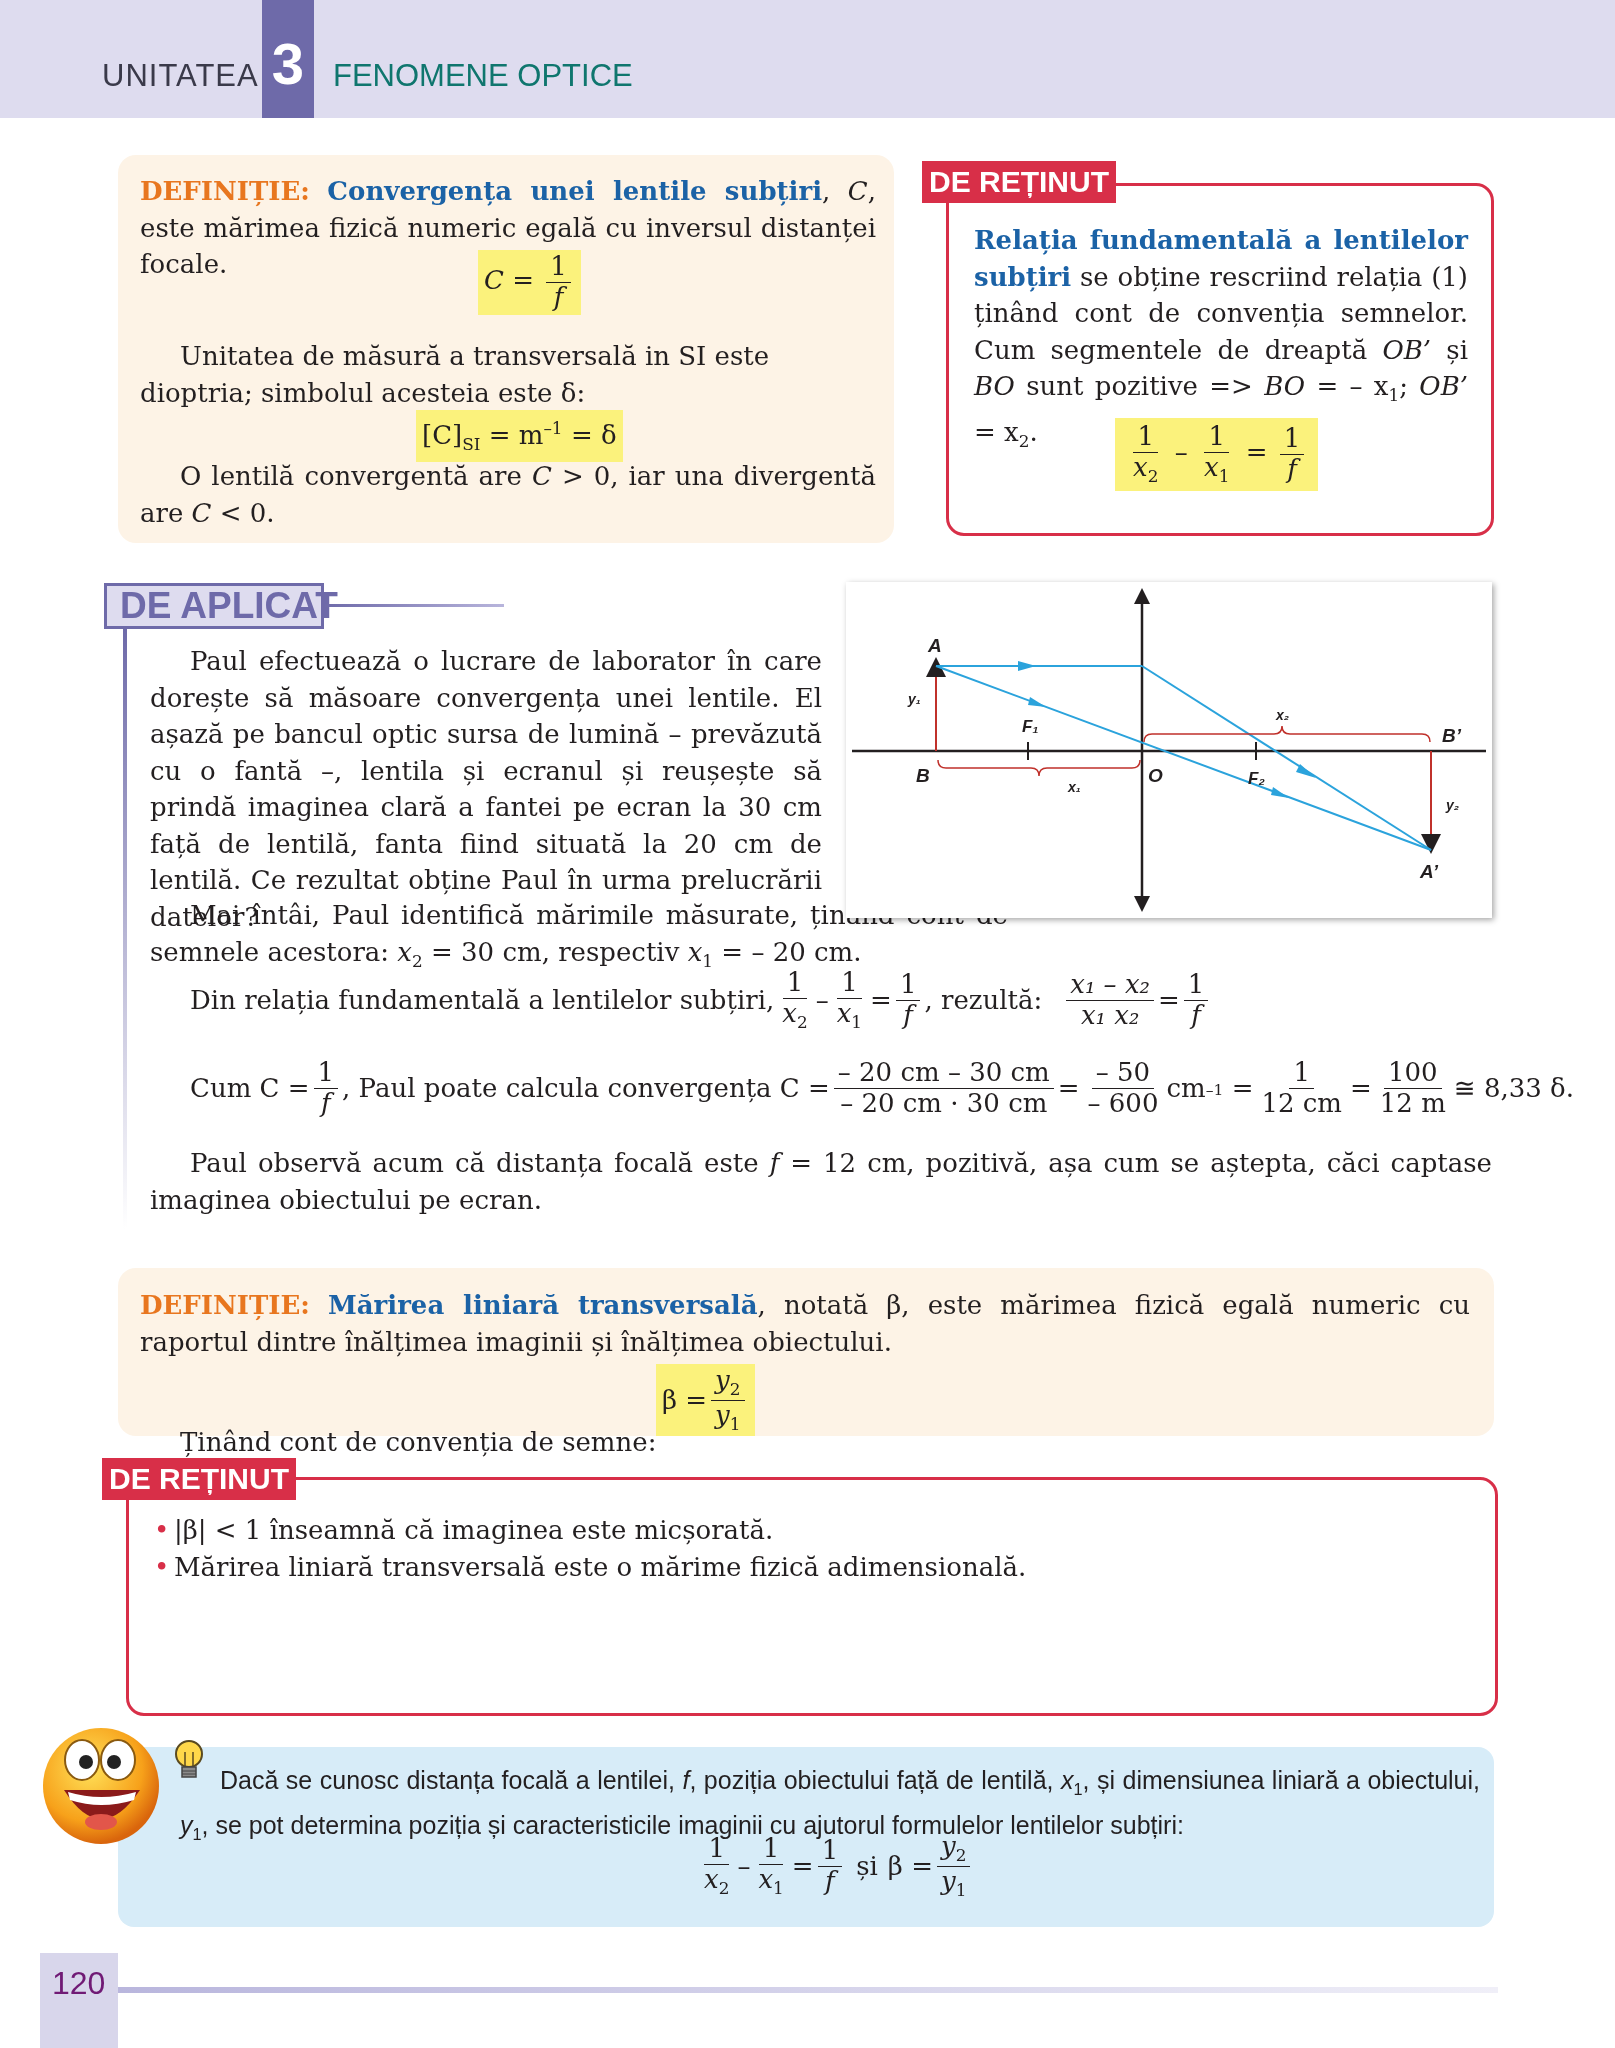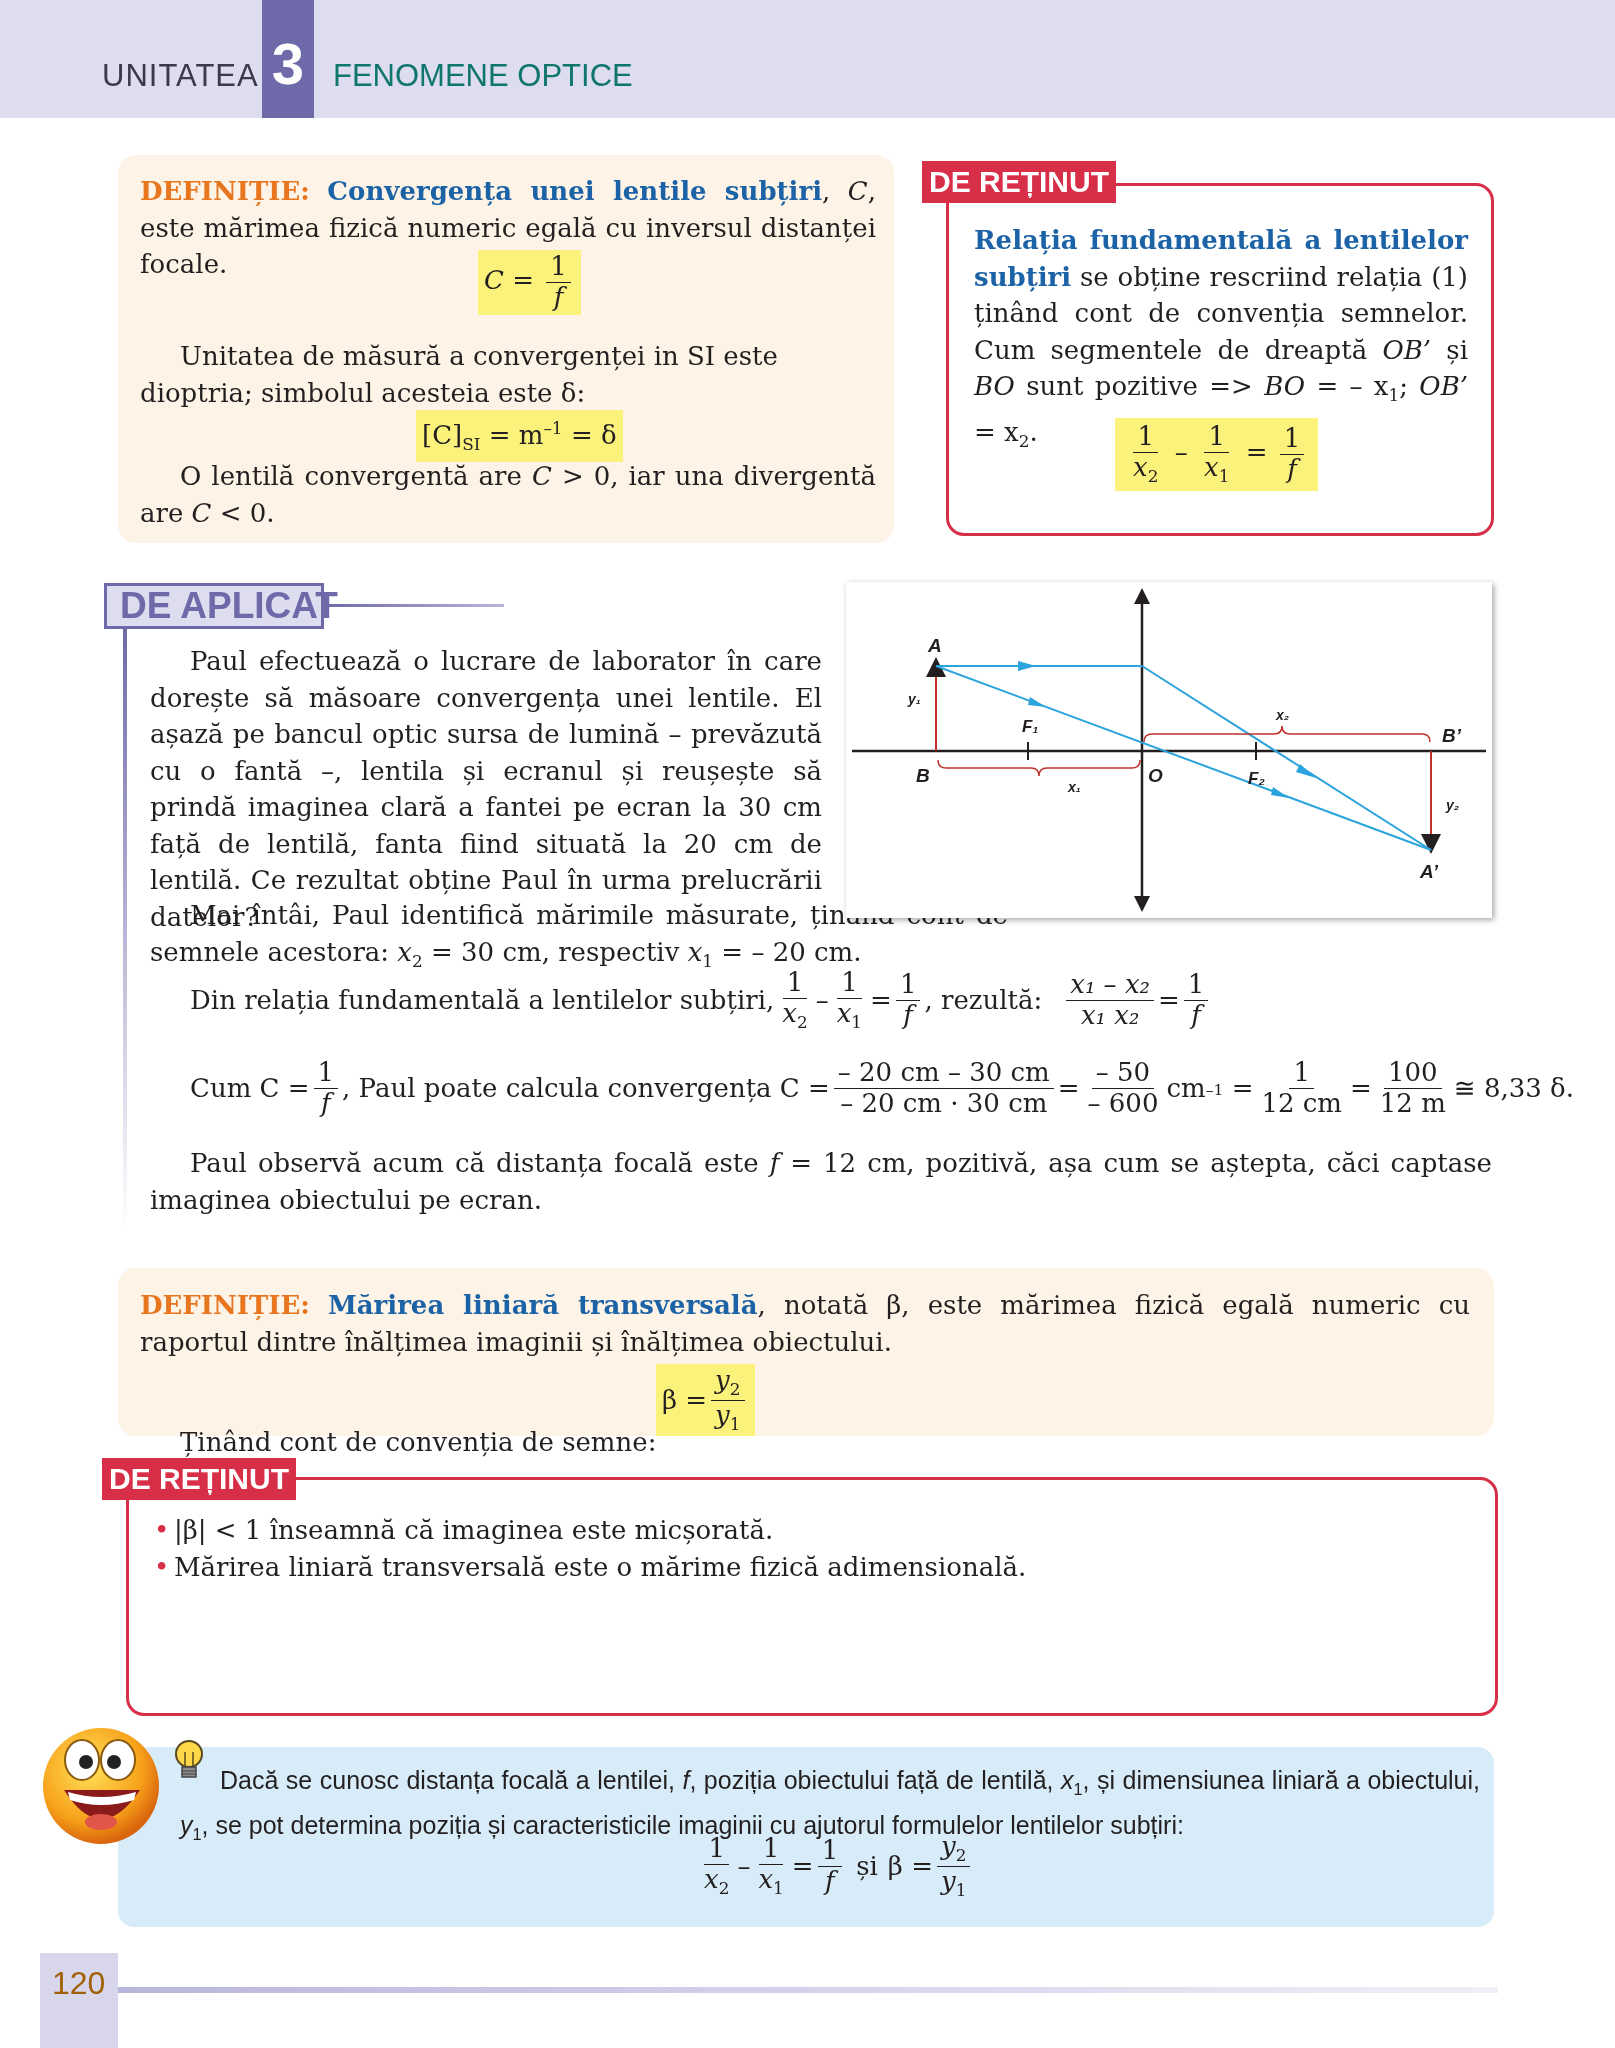--- a/index.html
+++ b/index.html
@@ -32,21 +32,21 @@
 
   .aplicat-tag { position: absolute; left: 104px; top: 583px; width: 220px; height: 46px; background: #dedcef; border: 3px solid #6e6aa9; border-top-color:#6e6aa9; box-sizing: border-box; }
   .aplicat-text { position: absolute; left: 120px; top: 585px; font-family: "Liberation Sans", sans-serif; font-weight: bold; font-size: 37px; color: #6e6aa9; }
   .aplicat-line { position: absolute; left: 324px; top: 604px; width: 180px; height: 3px; background: linear-gradient(to right,#6e6aa9,#b8b5dc); }
   .aplicat-vline { position: absolute; left: 123px; top: 629px; width: 4px; height: 600px; background: linear-gradient(to bottom,#6e6aa9,#ffffff); }
 
   .diagram { position: absolute; left: 846px; top: 582px; width: 646px; height: 336px; background: #fff; box-shadow: 2px 2px 6px rgba(0,0,0,0.35); }
 
   .bottom-box { position: absolute; left: 118px; top: 1747px; width: 1376px; height: 180px; background: #d7ecf8; border-radius: 16px; }
   .footer-page { position: absolute; left: 40px; top: 1953px; width: 78px; height: 95px; background: #d8d6eb; }
-  .footer-num { position: absolute; left: 52px; top: 1965px; font-family: "Liberation Sans", sans-serif; font-size: 32px; color: #a16207; }
+  .footer-num { position: absolute; left: 52px; top: 1965px; font-family: "Liberation Sans", sans-serif; font-size: 32px; color: #701a75; }
   .footer-line { position: absolute; left: 118px; top: 1987px; width: 1380px; height: 6px; background: linear-gradient(to right,#b9b6dd,#f0eff8); }
 
   ul.bullets { list-style: none; margin: 0; padding: 0; }
   ul.bullets li { position: relative; padding-left: 26px; }
   ul.bullets li::before { content: "•"; color: #d82f48; position: absolute; left: 6px; top: 0; }
 </style>
 </head>
 <body>
 
 <div class="header"></div>
@@ -60,21 +60,21 @@
   <span class="orange">DEFINIȚIE:</span>
   <span class="blue">Convergența unei lentile subțiri</span><span>, </span><i>C</i><span>, este mărimea fizică numeric egală cu inversul distanței focale.</span>
 </div>
 <div class="abs txt hl" style="left:478px; top:250px; padding:2px 6px;">
   <i>C =</i>
   <span class="frac">
       <span class="num">1</span>
       <i class="den">f</i>
     </span>
 </div>
-<div class="abs txt" style="left:140px; top:338px; width:736px; text-indent:40px;">Unitatea de măsură a convergenței in SI este dioptria; simbolul acesteia este δ:</div>
+<div class="abs txt" style="left:140px; top:338px; width:736px; text-indent:40px;">Unitatea de măsură a transversală in SI este dioptria; simbolul acesteia este δ:</div>
 <div class="abs txt hl" style="left:416px; top:410px; padding:0 6px;">
   <span>[C]</span><sub>SI</sub>
   <span>= m</span><sup style="font-size:65%">–1</sup>
   <span>= δ</span>
 </div>
 <div class="abs txt just" style="left:140px; top:458px; width:736px; text-indent:40px;">
   <span>O lentilă convergentă are </span><i>C</i><span> &gt; 0, iar una divergentă are </span><i>C</i><span> &lt; 0.</span>
 </div>
 
 <div class="box-ret" style="left:946px; top:183px; width:542px; height:347px;"></div>

